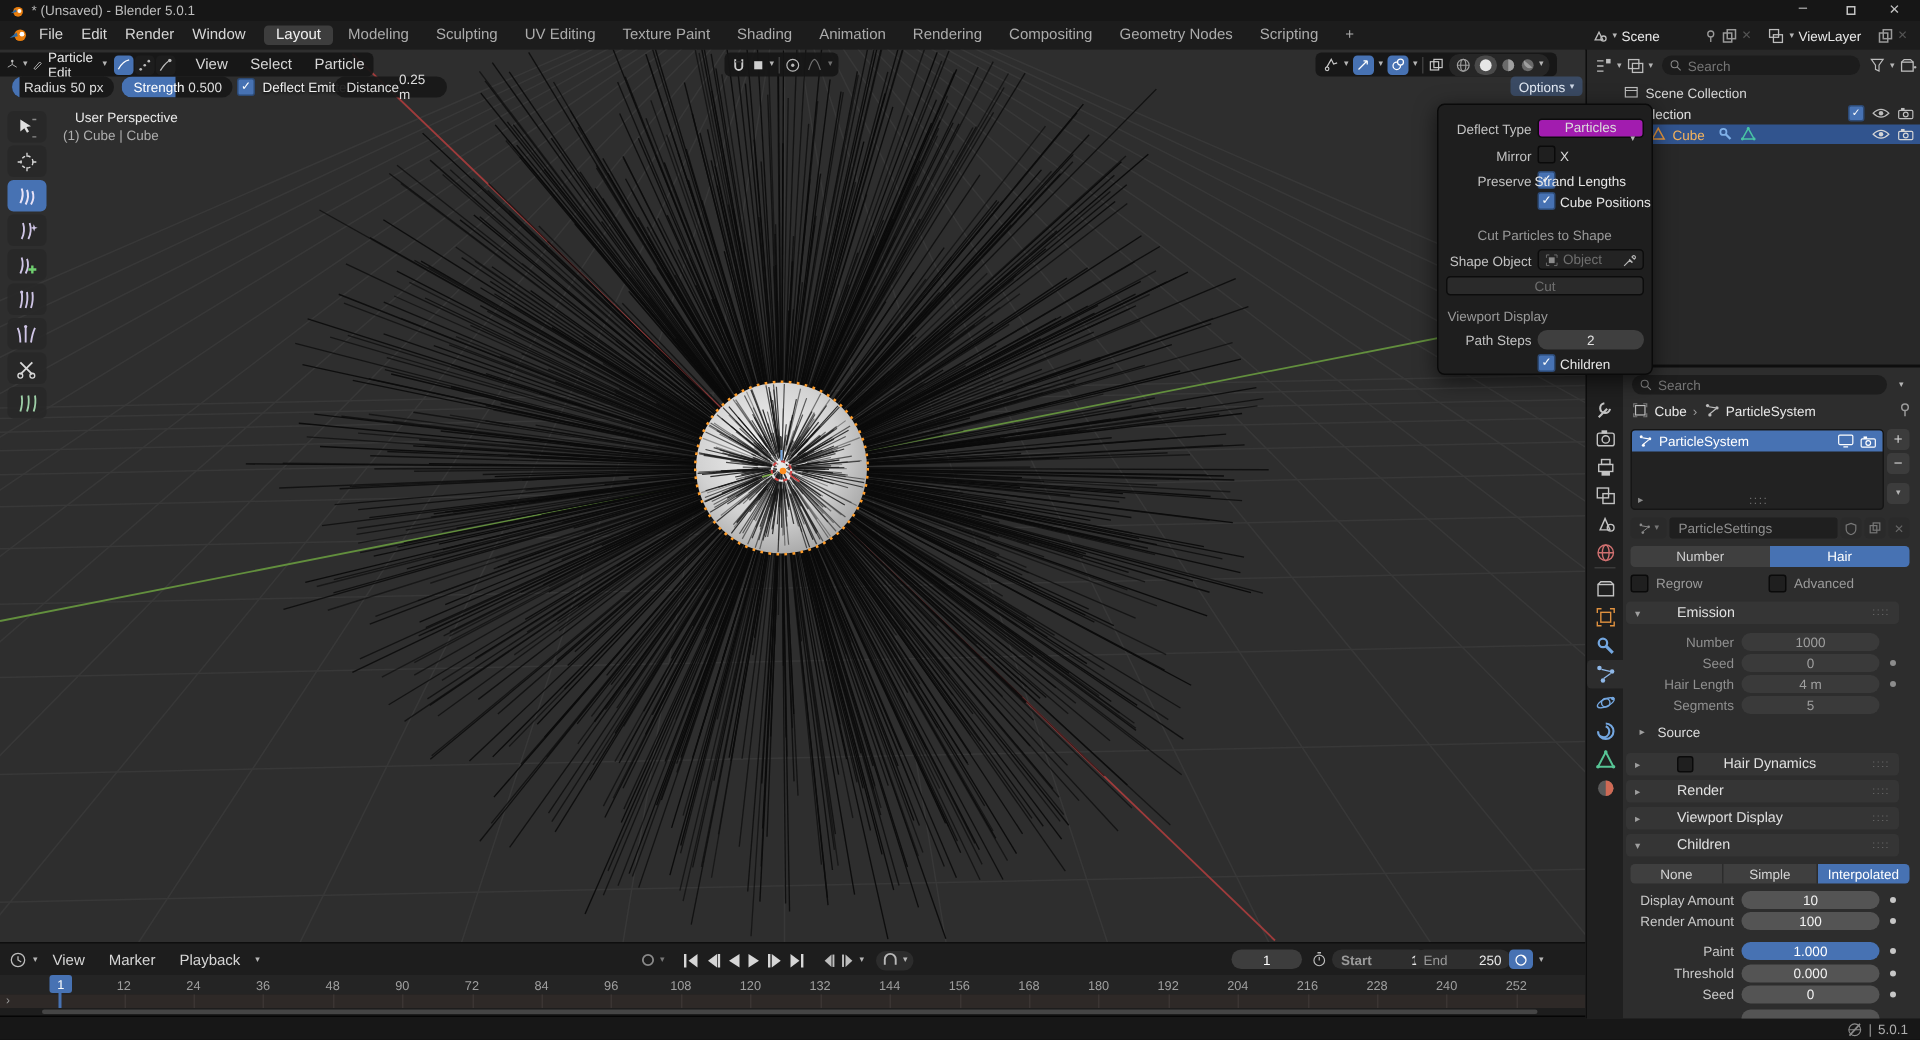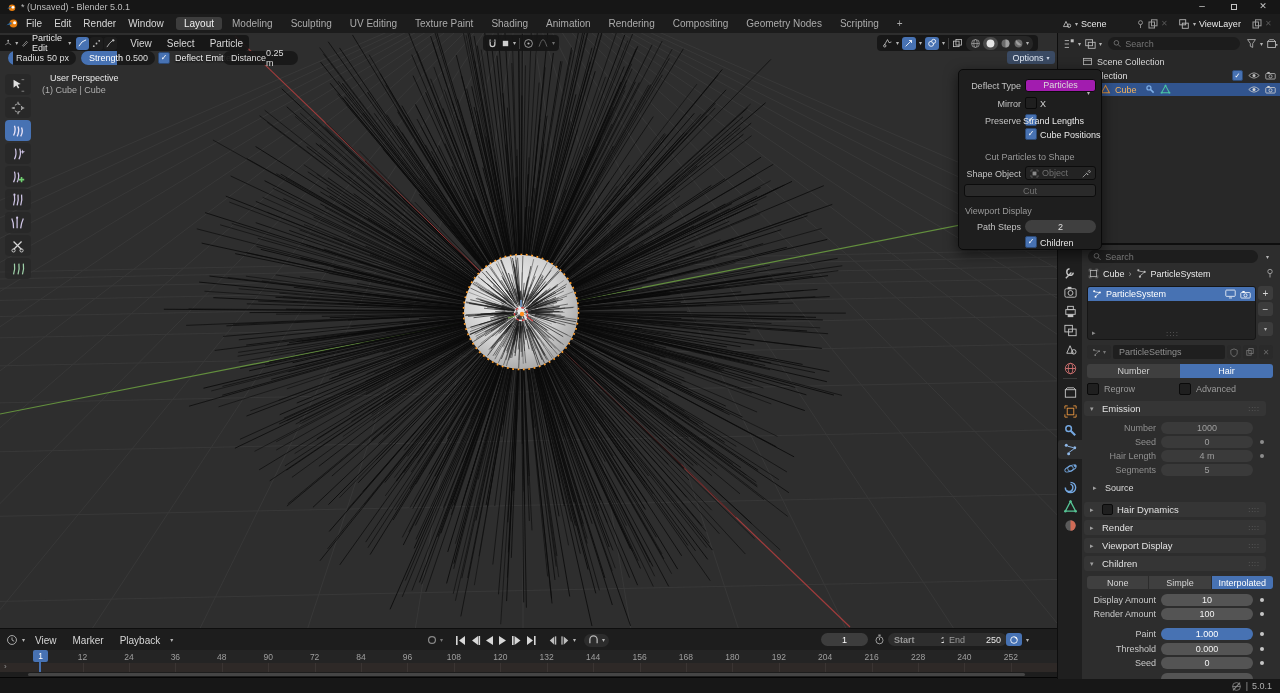--- a/index.html
+++ b/index.html
@@ -14,21 +14,21 @@
   .cb{width:10px;height:10px;border-radius:2px;background:#1f1f1f;border:1px solid #0a0a0a;
       display:inline-flex;align-items:center;justify-content:center;flex:none;}
   .cb.on{background:#4772b3;border-color:#2d4a75;}
   .cb .mk{font-size:8px;color:#fff;line-height:1;font-weight:bold;}
   .vfield{height:12px;border-radius:7px;background:#3a3a3a;color:#9f9f9f;font-size:9px;
       display:flex;align-items:center;justify-content:center;}
   .vfield.en{background:#545454;color:#f2f2f2;}
   .vfield.blue{background:#4772b3;color:#fff;}
   .plabel{font-size:9px;color:#8f8f8f;text-align:right;position:absolute;}
   .plabel.en{color:#c9c9c9;}
-  .phead{position:absolute;background:#353535;border-radius:3px;display:flex;align-items:center;gap:4px;
+  .phead{position:absolute;background:#353535;border-radius:3px;display:flex;align-items:center;gap:20px;
       padding:0 6px;height:15px;font-size:9.5px;color:#e0e0e0;}
   .grip{color:#6e6e6e;font-size:7px;letter-spacing:1px;margin-left:auto;}
   .arr{color:#9f9f9f;font-size:7px;width:8px;display:inline-block;}
   .menu{padding:0 6px;font-size:10px;color:#d6d6d6;}
   .wstab{padding:1px 8px;font-size:10px;color:#ababab;border-radius:3px;white-space:nowrap;}
   .wstab.active{background:#3d3d3d;color:#f0f0f0;}
   .dot{width:4px;height:4px;border-radius:50%;background:#8c8c8c;position:absolute;}
   .dot.en{background:#c6c6c6;}
   svg{display:block;}
   input{outline:none;}

